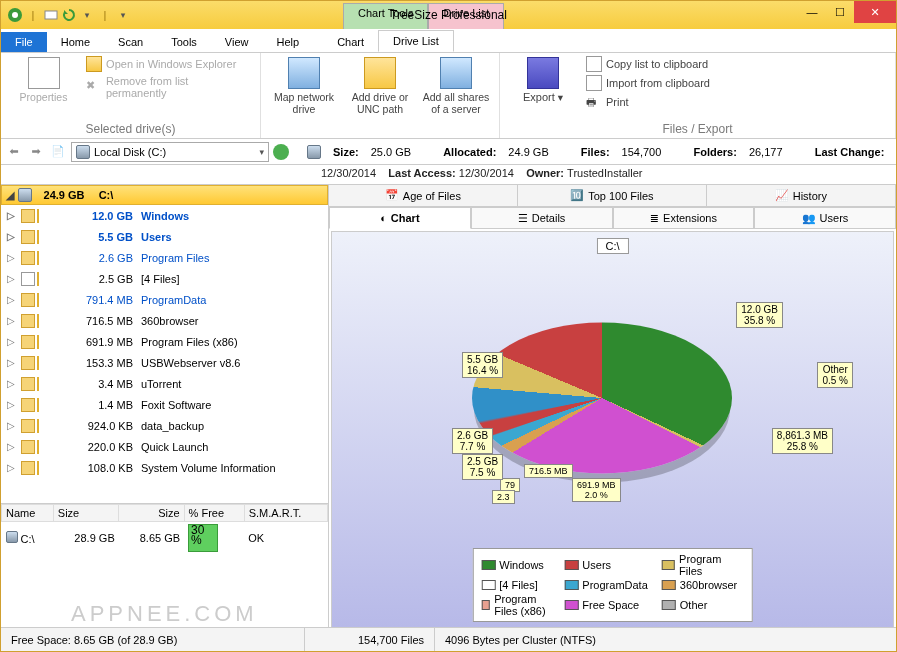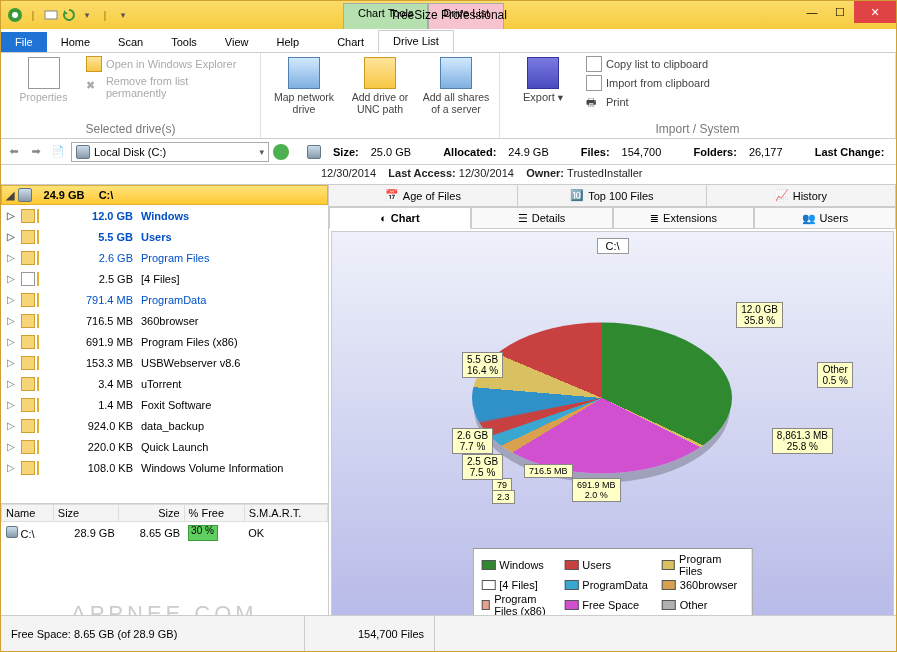--- a/index.html
+++ b/index.html
@@ -69,21 +69,21 @@
 .node .nm { }
 .node.sel { color: #0050c8; font-weight: bold; }
 .node.sel .nm { font-weight: bold; }
 .node.link { color: #0050c8; }
 
 
 .drive-tbl { border-top: 1px solid #ccc; height: 128px; }
 .drive-tbl table { width: 100%; border-collapse: collapse; }
 .drive-tbl th { background: #f4f4f4; border: 1px solid #ddd; font-weight: normal; padding: 2px 4px; text-align: left; font-size: 11px; }
 .drive-tbl td { padding: 2px 4px; font-size: 11px; }
-.freebar { display: inline-block; height: 16px; background: #5fcf5f; border: 1px solid #3a9c3a; padding: 0 2px; color: #000; font-size: 10px; line-height: 10px; }
+.freebar { display: inline-block; height: 28px; background: #5fcf5f; border: 1px solid #3a9c3a; padding: 0 2px; color: #000; font-size: 12px; line-height: 10px; }
 .watermark { position: absolute; left: 70px; bottom: 4px; font-size: 22px; letter-spacing: 4px; color: #ccc; font-family: Arial; pointer-events: none; }
 
 
 .top-tabs { height: 22px; display: flex; border-bottom: 1px solid #ccc; }
 .top-tab { flex: 1; display: flex; align-items: center; justify-content: center; gap: 4px; border-right: 1px solid #ccc; background: #f4f4f4; }
 .sub-tabs { height: 22px; display: flex; }
 .sub-tab { flex: 1; display: flex; align-items: center; justify-content: center; gap: 4px; border: 1px solid #ccc; background: #f9f9f9; }
 .sub-tab.active { background: #fff; border-bottom: 1px solid #fff; font-weight: bold; }
 
 
@@ -107,21 +107,21 @@
 );
   position: absolute; top: -20px; left: 10px; box-shadow: 0 18px 0 -2px rgba(0,0,0,.22);
 }
 
 
 .legend { position: absolute; bottom: 6px; left: 50%; transform: translateX(-50%); background: #fff; border: 1px solid #999; padding: 4px 8px; display: grid; grid-template-columns: repeat(3,auto); gap: 2px 14px; }
 .li { display: flex; align-items: center; gap: 4px; font-size: 10px; }
 .sw { width: 14px; height: 10px; border: 1px solid #555; }
 
 
-.status { position: absolute; bottom: 0; left: 0; right: 0; height: 36px; border-top: 1px solid #ccc; background: #f4f4f4; display: flex; align-items: center; font-size: 11px; }
+.status { position: absolute; bottom: 0; left: 0; right: 0; height: 24px; border-top: 1px solid #ccc; background: #f4f4f4; display: flex; align-items: center; font-size: 11px; }
 .status div { padding: 0 10px; border-right: 1px solid #ccc; height: 100%; display: flex; align-items: center; }
 
 
 .ic-folder { background: linear-gradient(#ffe49a,#f7c845); border: 1px solid #cc9a20; }
 .ic-disk { background: linear-gradient(#cde,#89a); border: 1px solid #678; border-radius: 2px; }
 .ic-export { background: linear-gradient(#7a7ae0,#4a4ac0); border: 1px solid #333399; }
 .ic-net { background: linear-gradient(#d0e8ff,#80b0e0); border: 1px solid #5080b0; }
 .ic-page { background: #fff; border: 1px solid #999; }
 svg { display: block; }
 </style>
@@ -225,21 +225,21 @@
         <div class="sb">
             <div class="ic ic-page"></div>
             <span>Import from clipboard</span>
           </div>
         <div class="sb">
             <div class="ic">🖶</div>
             <span>Print</span>
           </div>
       </div>
     </div>
-    <div class="rgroup-label">Import / System</div>
+    <div class="rgroup-label">Files / Export</div>
   </div>
 </div>
 
 <div class="toolbar">
   <span class="arrow">⬅</span>
   <span class="arrow">➡</span>
   <span class="arrow">📄</span>
   <div class="addr">
     <div class="ic ic-disk" style="width:14px;height:14px"></div>
     <span>Local Disk (C:)</span>
@@ -354,21 +354,21 @@
     <span class="fold" style="width:14px;height:14px"></span>
     <span class="barcell"><span class="bar" style="width:4px"></span></span>
     <span class="sz">220.0 KB</span>
     <span class="nm">Quick Launch</span>
           </div>
           <div class="node">
             <span class="exp">▷</span>
     <span class="fold" style="width:14px;height:14px"></span>
     <span class="barcell"><span class="bar" style="width:4px"></span></span>
     <span class="sz">108.0 KB</span>
-    <span class="nm">Windows Volume Information</span>
+    <span class="nm">System Volume Information</span>
           </div>
         </div>
     </div>
     <div class="drive-tbl" style="position:relative">
       <table>
         <tbody>
             <tr>
           <th>Name</th>
           <th style="text-align:left">Size</th>
           <th style="text-align:right">Size</th>
@@ -425,21 +425,21 @@
       <div class="chart-title">C:\</div>
       <div class="pie-wrap">
           <div class="pie"></div>
         </div>
 
       <div class="callout" style="top:70px;right:110px">12.0 GB<br>35.8 %</div>
       <div class="callout" style="top:130px;right:40px">Other<br>0.5 %</div>
       <div class="callout" style="top:196px;right:60px">8,861.3 MB<br>25.8 %</div>
       <div class="callout small" style="top:246px;left:240px">691.9 MB<br>2.0 %</div>
       <div class="callout small" style="top:232px;left:192px">716.5 MB</div>
-      <div class="callout small" style="top:246px;left:160px">79</div>
+      <div class="callout small" style="top:246px;left:168px">79</div>
       <div class="callout small" style="top:258px;left:160px">2.3</div>
       <div class="callout" style="top:222px;left:130px">2.5 GB<br>7.5 %</div>
       <div class="callout" style="top:196px;left:120px">2.6 GB<br>7.7 %</div>
       <div class="callout" style="top:120px;left:130px">5.5 GB<br>16.4 %</div>
       <div class="legend" id="legend">
           <div class="li">
             <span class="sw" style="background:#2f8a2f"></span>
             <span>Windows</span>
           </div>
           <div class="li">
@@ -475,13 +475,14 @@
             <span>Other</span>
           </div>
         </div>
     </div>
   </div>
 </div>
 
 <div class="status">
   <div style="width:304px">Free Space: 8.65 GB  (of 28.9 GB)</div>
   <div style="width:130px;justify-content:flex-end">154,700  Files</div>
+  <div style="flex:1;border-right:none">4096 Bytes per Cluster (NTFS)</div>
 </div>
 
 </body></html>

